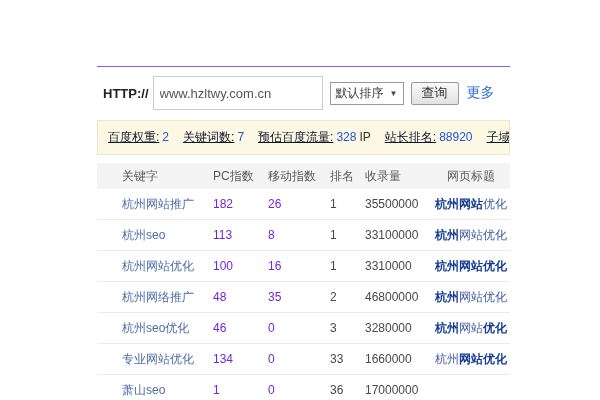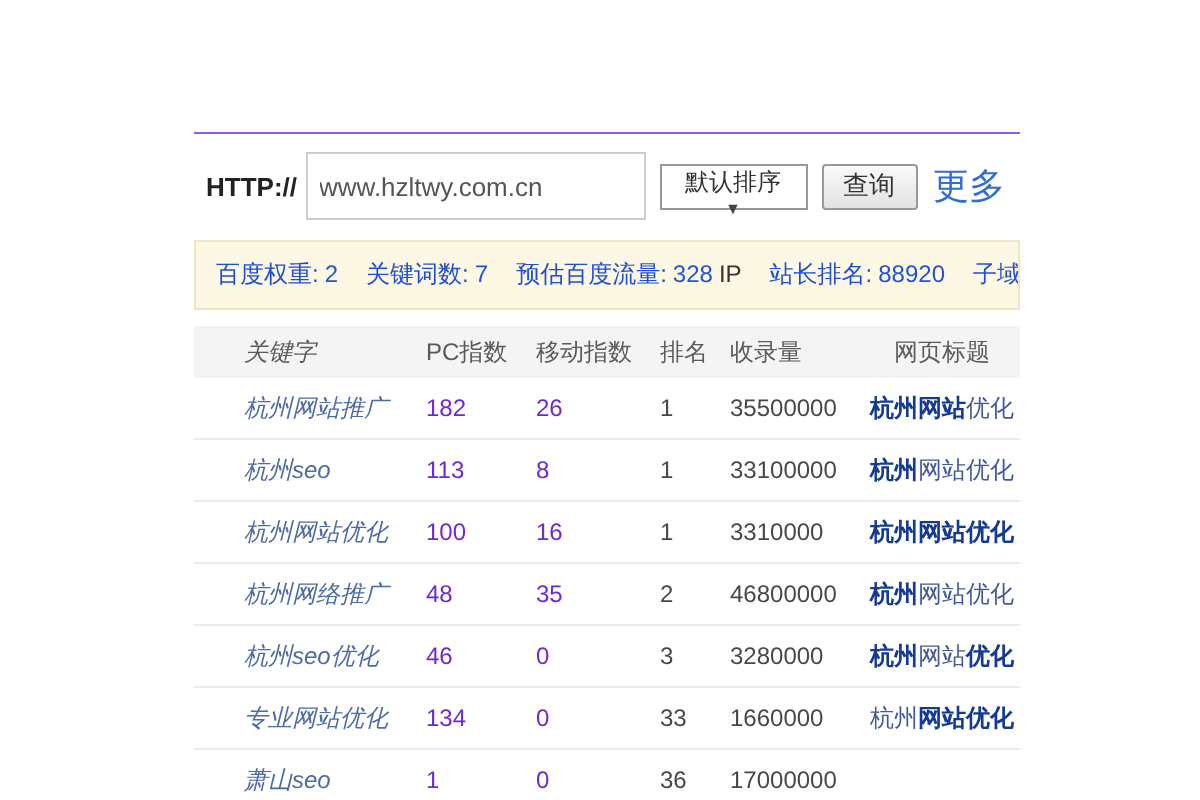--- a/index.html
+++ b/index.html
@@ -9,41 +9,41 @@
     border-top:1px solid #8b5cf6; overflow:hidden; }
 
   
   .query-bar { display:flex; align-items:center; padding:9px 0 10px 6px; }
   .proto { font-weight:bold; font-size:13px; color:#222; letter-spacing:0; }
   .url-input { width:170px; height:23px; border:1px solid #ccc; margin-left:4px;
     font-size:13px; color:#555; padding:16px 6px;
     font-family:"Liberation Sans","DejaVu Sans",sans-serif; }
   .sort-select { width:74px; height:23px; border:1px solid #999; margin-left:7px;
     font-size:12px; color:#333; background:#fff; display:flex; align-items:center;
-    justify-content:space-between; padding:0 5px; cursor:default;flex-direction:column; }
+    justify-content:space-between; padding:0 5px; cursor:default; }
   .sort-select .caret { font-size:8px; color:#444; }
   .query-btn { height:23px; border:1px solid #999; margin-left:7px; padding:0 10px;
     font-size:13px; color:#333; background:linear-gradient(#fafafa,#e2e2e2);
     border-radius:2px; font-family:"Liberation Sans","DejaVu Sans",sans-serif; }
-  .more-link { margin-left:8px; font-size:18px; color:#2e6cd9; text-decoration:none; }
+  .more-link { margin-left:8px; font-size:14px; color:#2e6cd9; text-decoration:none; }
 
   
   .stats-bar { background:#fdf8e3; border:1px solid #efe5c2; padding:8px 10px;
     font-size:12px; color:#333; white-space:nowrap; overflow:hidden; }
   .stat-item { margin-right:14px; }
-  .stat-label { color:#1d4ed8; }
+  .stat-label { color:#0f172a;text-decoration:underline; }
   .stat-value { color:#2053d6; margin-left:3px; }
   .stat-suffix { color:#333; margin-left:3px; }
 
   
   .kw-table { margin-top:8px; font-size:12px; }
   .tr { display:flex; align-items:center; height:31px;
     border-bottom:1px solid #ebebeb; }
   .thead { background:#f4f4f4; color:#5a5a5a; height:26px; border-bottom:none; }
-  .c-keyword { width:116px; padding-left:25px; overflow:hidden; white-space:nowrap;font-style:italic; }
+  .c-keyword { width:116px; padding-left:25px; overflow:hidden; white-space:nowrap; }
   .c-pc      { width:55px; }
   .c-mobile  { width:62px; }
   .c-rank    { width:35px; }
   .c-coll    { width:67px; }
   .c-title   { flex:1; overflow:hidden; white-space:nowrap;text-align:center; }
   .kw-link { color:#4d6ba8; text-decoration:none; cursor:pointer; }
   .idx { color:#6d28d9; }
   .plain { color:#484848; }
   .title-link { text-decoration:none; cursor:pointer; }
   .seg-n { color:#41589e; }

